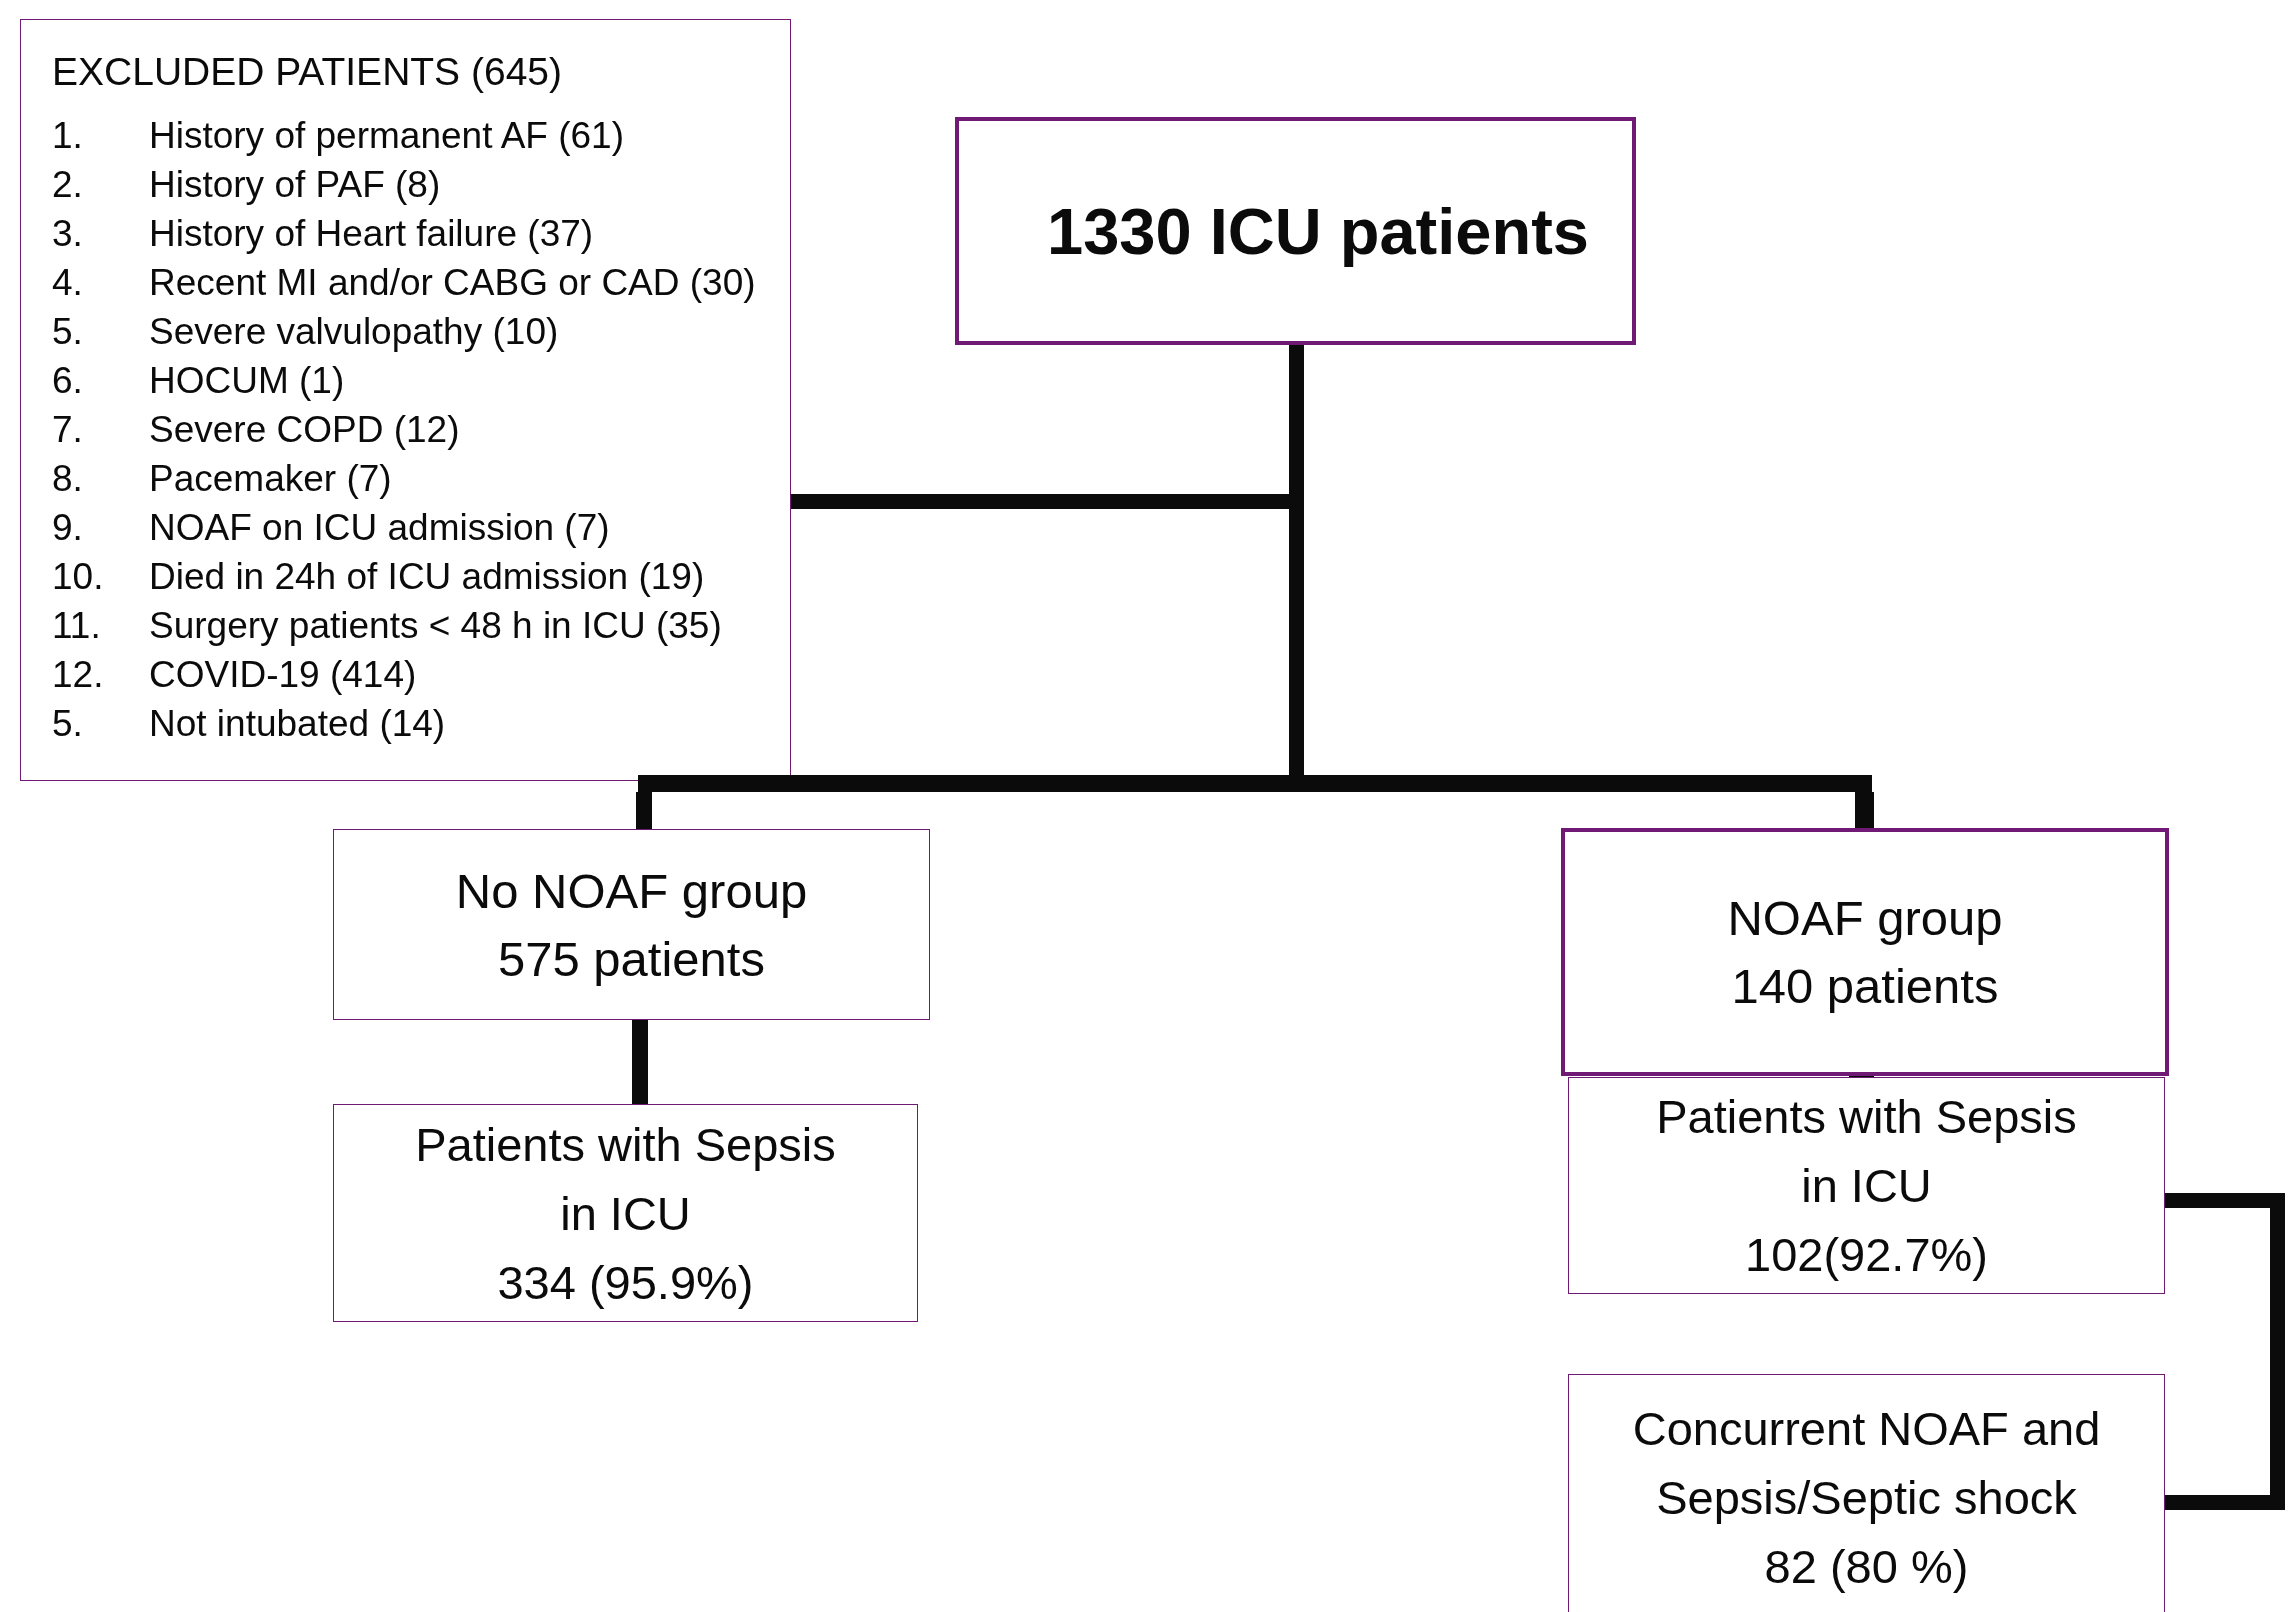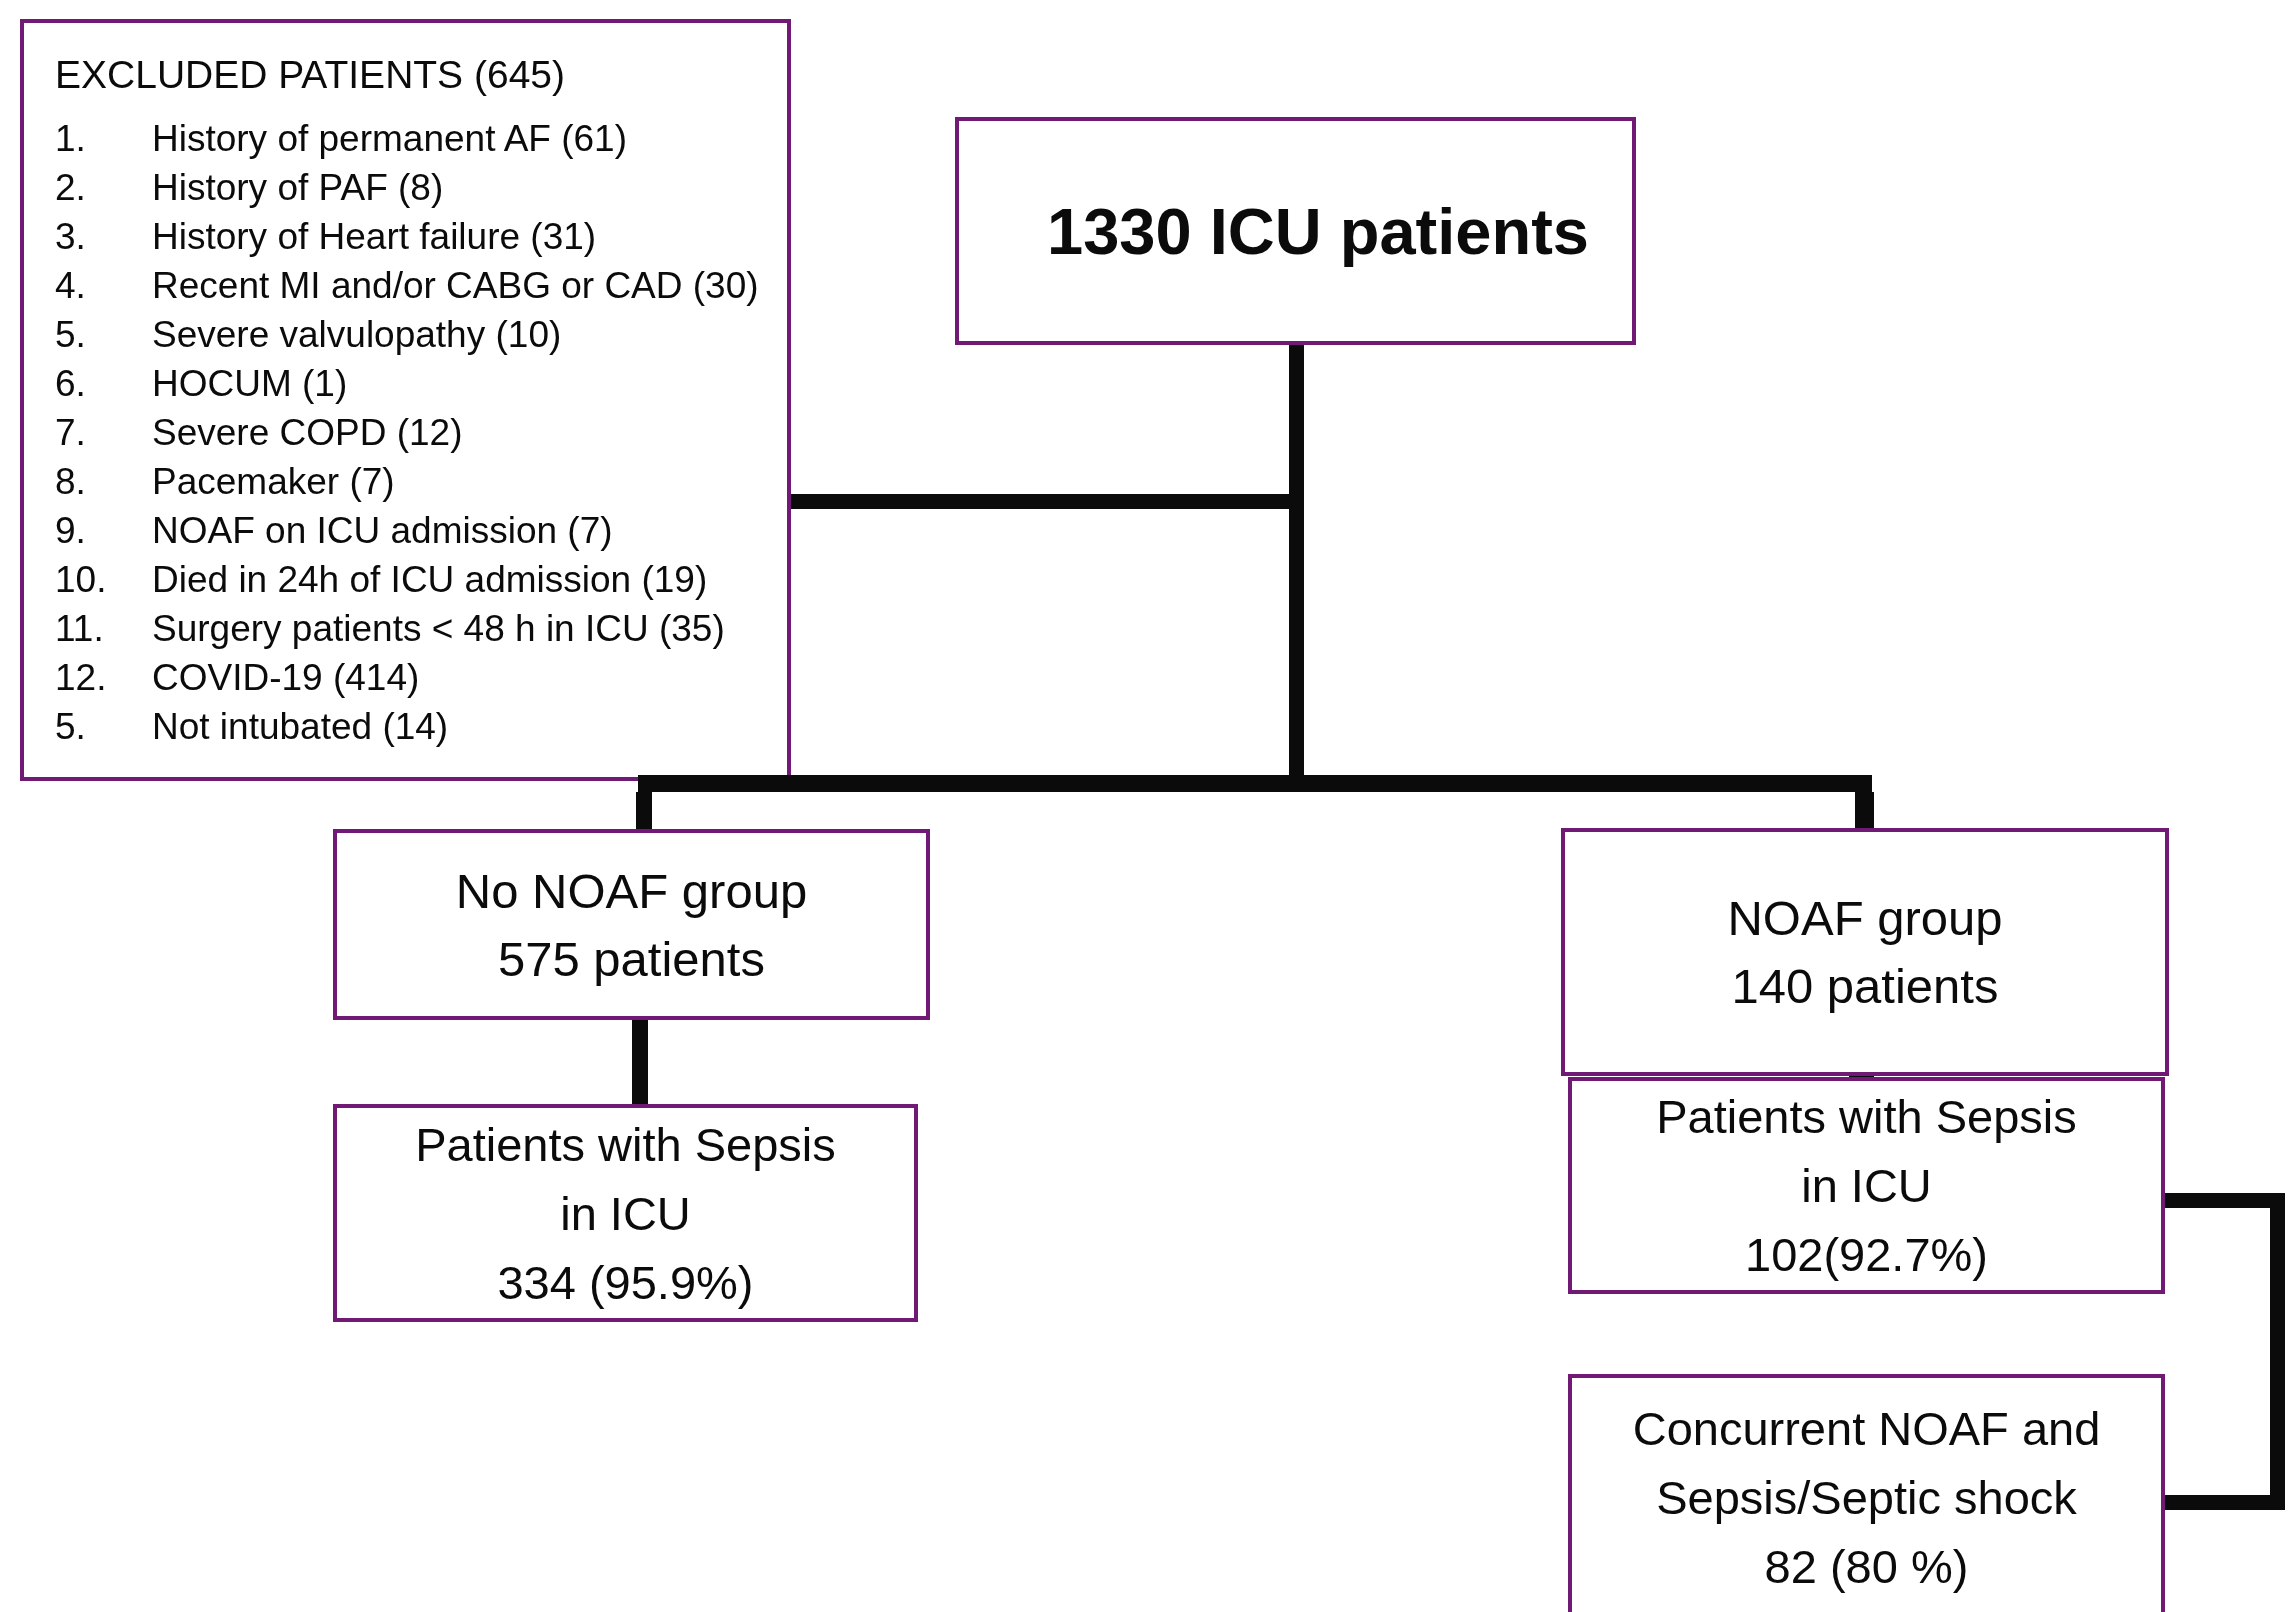--- a/index.html
+++ b/index.html
@@ -12,21 +12,21 @@
     width: 2295px;
     height: 1612px;
     background: #ffffff;
     font-family: "Liberation Sans", "DejaVu Sans", sans-serif;
     color: #0b0b0b;
     overflow: hidden;
   }
   .box {
     position: absolute;
     background: #ffffff;
-    border: 4px solid #701a75;
+    border: 1px solid #701a75;
     box-sizing: border-box;
     display: flex;
     flex-direction: column;
     align-items: center;
     justify-content: center;
     text-align: center;
   }
   .line {
     position: absolute;
     background: #0b0b0b;
@@ -92,21 +92,21 @@
         <div class="ex-row">
           <span class="ex-num">1.</span>
           <span class="ex-text">History of permanent AF (61)</span>
         </div>
         <div class="ex-row">
           <span class="ex-num">2.</span>
           <span class="ex-text">History of PAF (8)</span>
         </div>
         <div class="ex-row">
           <span class="ex-num">3.</span>
-          <span class="ex-text">History of Heart failure (31)</span>
+          <span class="ex-text">History of Heart failure (37)</span>
         </div>
         <div class="ex-row">
           <span class="ex-num">4.</span>
           <span class="ex-text">Recent MI and/or CABG or CAD (30)</span>
         </div>
         <div class="ex-row">
           <span class="ex-num">5.</span>
           <span class="ex-text">Severe valvulopathy (10)</span>
         </div>
         <div class="ex-row">

